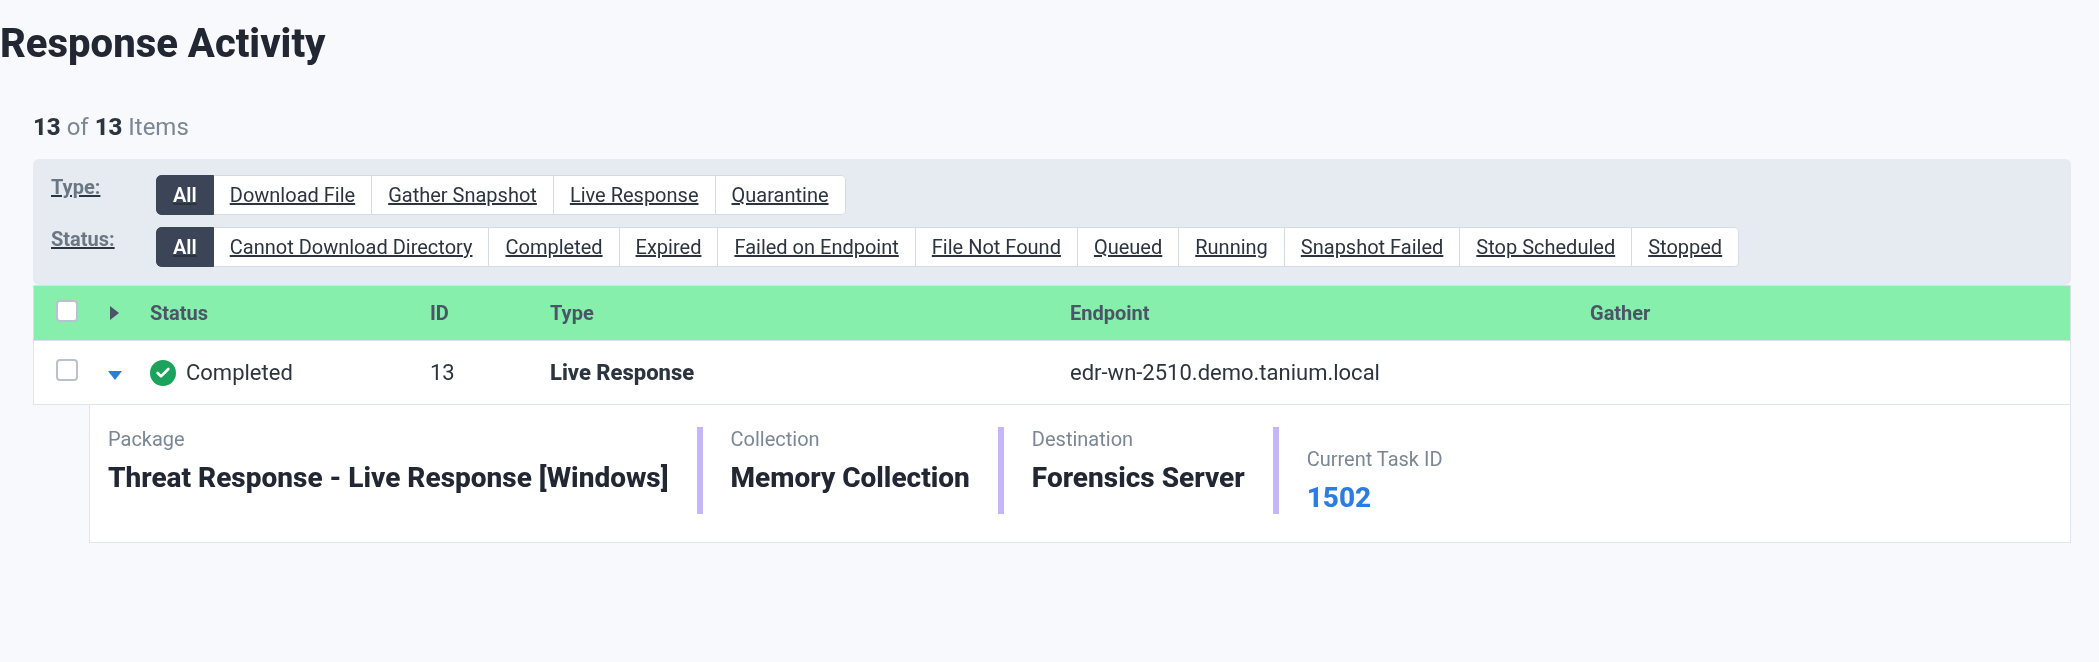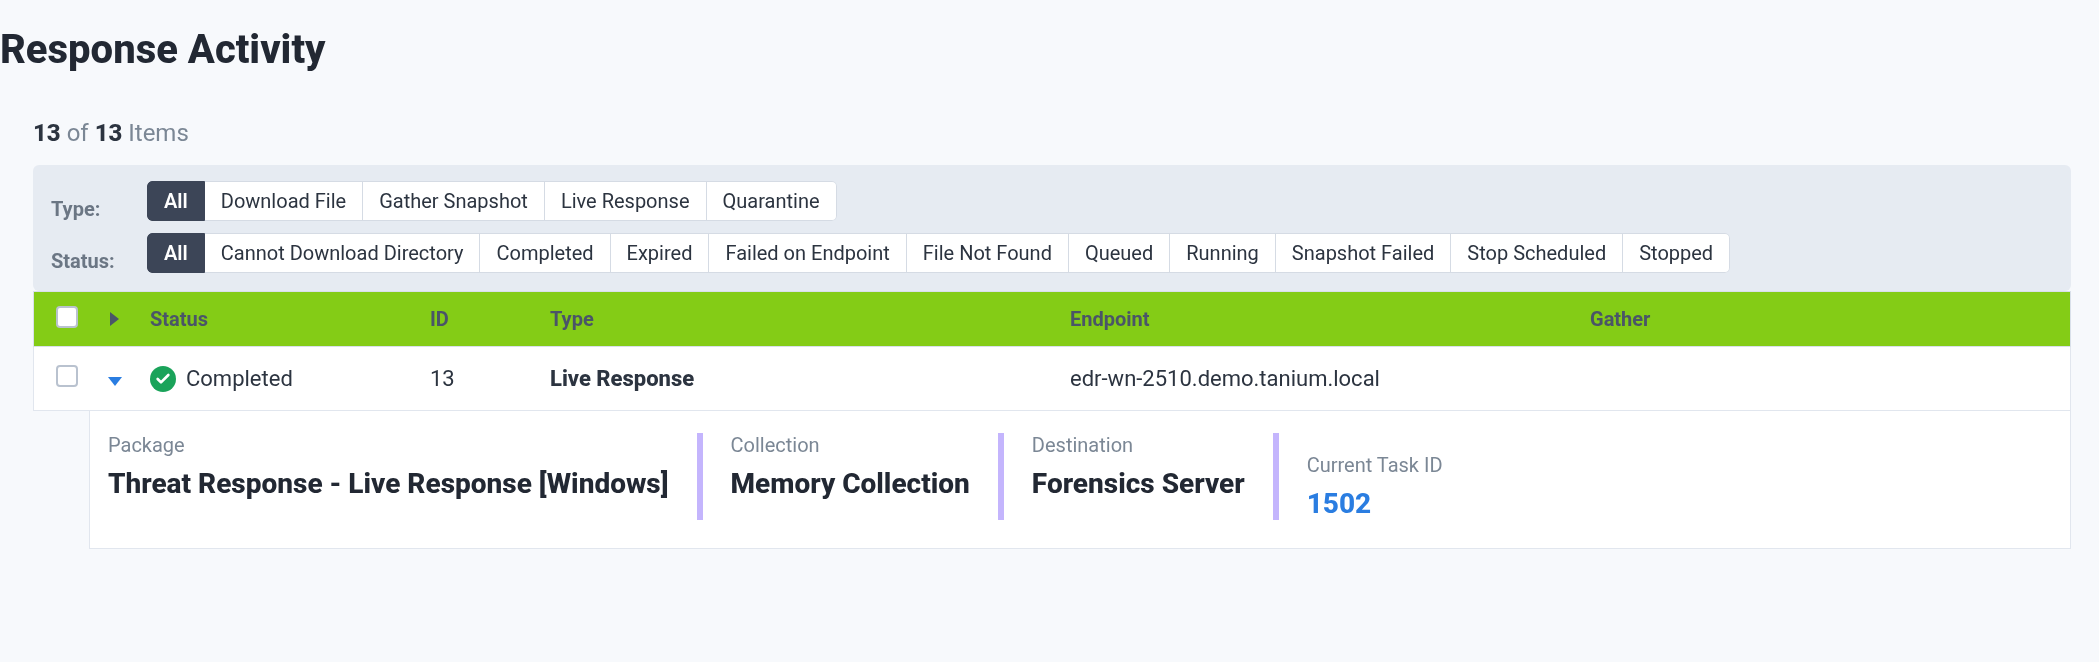--- a/index.html
+++ b/index.html
@@ -7,44 +7,45 @@
     font-family: -apple-system, BlinkMacSystemFont, "Segoe UI", Roboto, Helvetica, Arial, sans-serif;
     background: #f7f9fc;
     color: #2c3440;
     width: 2099px;
     height: 662px;
     overflow: hidden;
   }
   .page-title {
     font-size: 40px;
     font-weight: 800;
-    padding: 26px 0 18px 0;
+    padding: 20px 0 18px 0;
     color: #222833;
   }
   .content {
     background: #f7f9fc;
     padding: 0 0 0 5px;
   }
   .count-row {
     padding: 28px 0 18px 28px;
     font-size: 24px;
     color: #7b8795;
   }
   .count-row .bold { font-weight: 800; color: #2c3440; }
   .filters-box {
     background: #e6ebf2;
     margin: 0 28px;
     border-radius: 6px;
     padding: 16px 18px 18px 18px;
   }
   .filter-row {
     display: flex;
-    align-items: flex-end;
-    gap: 6px;
+    align-items: flex-start;
+    gap: 15px;
     margin-bottom: 12px;
+    text-decoration: underline;
   }
   .filter-row:last-child { margin-bottom: 0; }
   .filter-label {
     font-size: 20px;
     font-weight: 700;
     color: #6b7684;
     width: 90px;
   }
   .pill-group {
     display: inline-flex;
@@ -69,21 +70,21 @@
     font-weight: 600;
     border-color: #3c4557;
   }
   .table-wrap {
     margin: 0 28px;
   }
   .thead {
     display: grid;
     grid-template-columns: 58px 50px 280px 120px 520px 520px 400px;
     align-items: center;
-    background: #84cc16;
+    background: #86efac;
     border: 1px solid #d9e0ea;
     border-top: 1px solid #d9e0ea;
     font-size: 20px;
     font-weight: 700;
     color: #4a5568;
     height: 56px;
   }
   .thead > div { padding: 0 8px; }
   .trow {
     display: grid;

